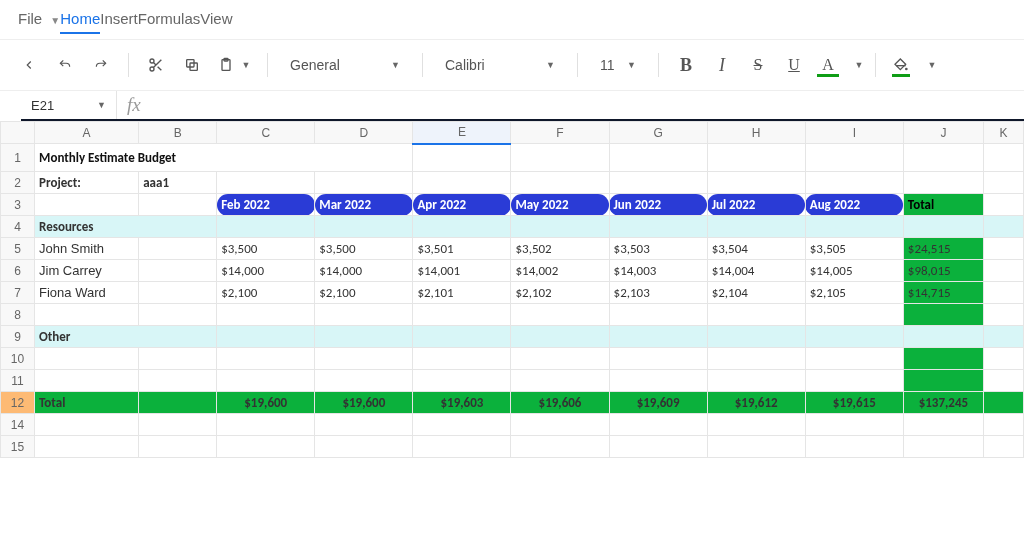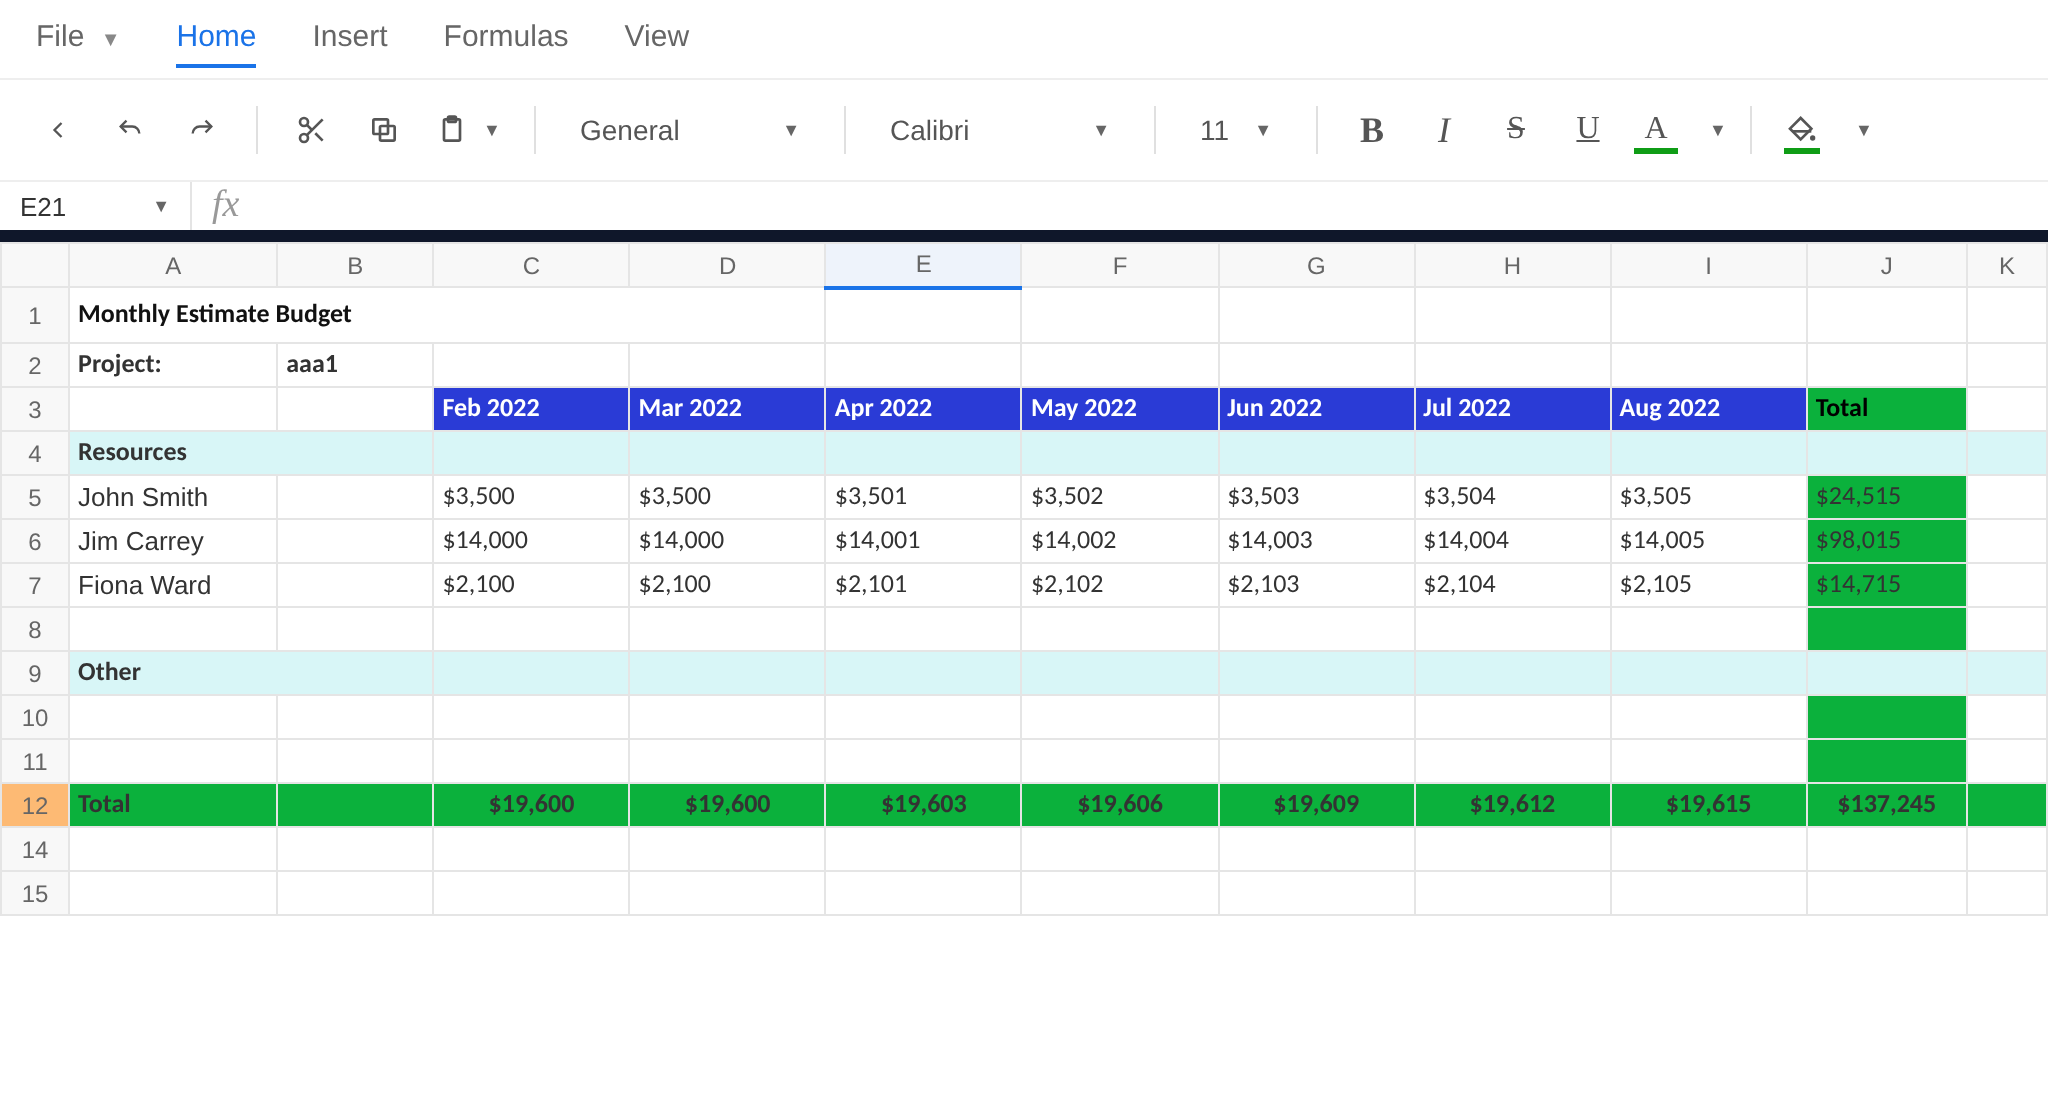--- a/index.html
+++ b/index.html
@@ -9,21 +9,20 @@
     font-size: 13px;
     color: #333;
     background: #fff;
     width: 1024px; height: 555px;
     overflow: hidden;
   }
   
   .menubar {
     display: flex;
     align-items: center;
-    gap: 28px;
     padding: 10px 18px 6px 18px;
     font-size: 15px;
     color: #666;
     border-bottom: 1px solid #eee;
   }
   .menubar .item {
     cursor: pointer;
     padding-bottom: 6px;
     position: relative;
   }
@@ -86,23 +85,24 @@
   .bgcolor-wrap { position: relative; }
   .bgcolor-wrap::after {
     content:""; position: absolute; left: 4px; right: 4px; bottom: 3px;
     height: 3px; background: #0f9d16;
   }
 
   
   .frmbar {
     display: flex;
     align-items: center;
-    border-bottom: 6px solid #0f172a;
+    border-bottom: 2px solid #0f172a;
     height: 30px;
     font-size: 13px;
+    margin-left: 21px;
   }
   .namebox {
     width: 96px;
     padding: 0 10px;
     display: flex; align-items: center; justify-content: space-between;
     border-right: 1px solid #e4e4e4;
     height: 100%;
   }
   .fx-label {
     font-style: italic;
@@ -172,20 +172,21 @@
   .title-cell {
     font-size: 20px; font-weight: bold; font-family: Calibri, Arial, sans-serif;
     color: #111;
   }
   .bold-cell { font-weight: bold; font-family: Calibri, Arial, sans-serif; }
   .hdr-blue {
     background: #2a3bd6 !important;
     color: #fff;
     font-weight: bold;
     font-family: Calibri, Arial, sans-serif;
+    border-radius: 11px;
   }
   .hdr-green {
     background: #0bb13c !important;
     color: #000;
     font-weight: bold;
     font-family: Calibri, Arial, sans-serif;
   }
   .section-row td {
     background: #d8f6f7 !important;
     font-weight: bold;

